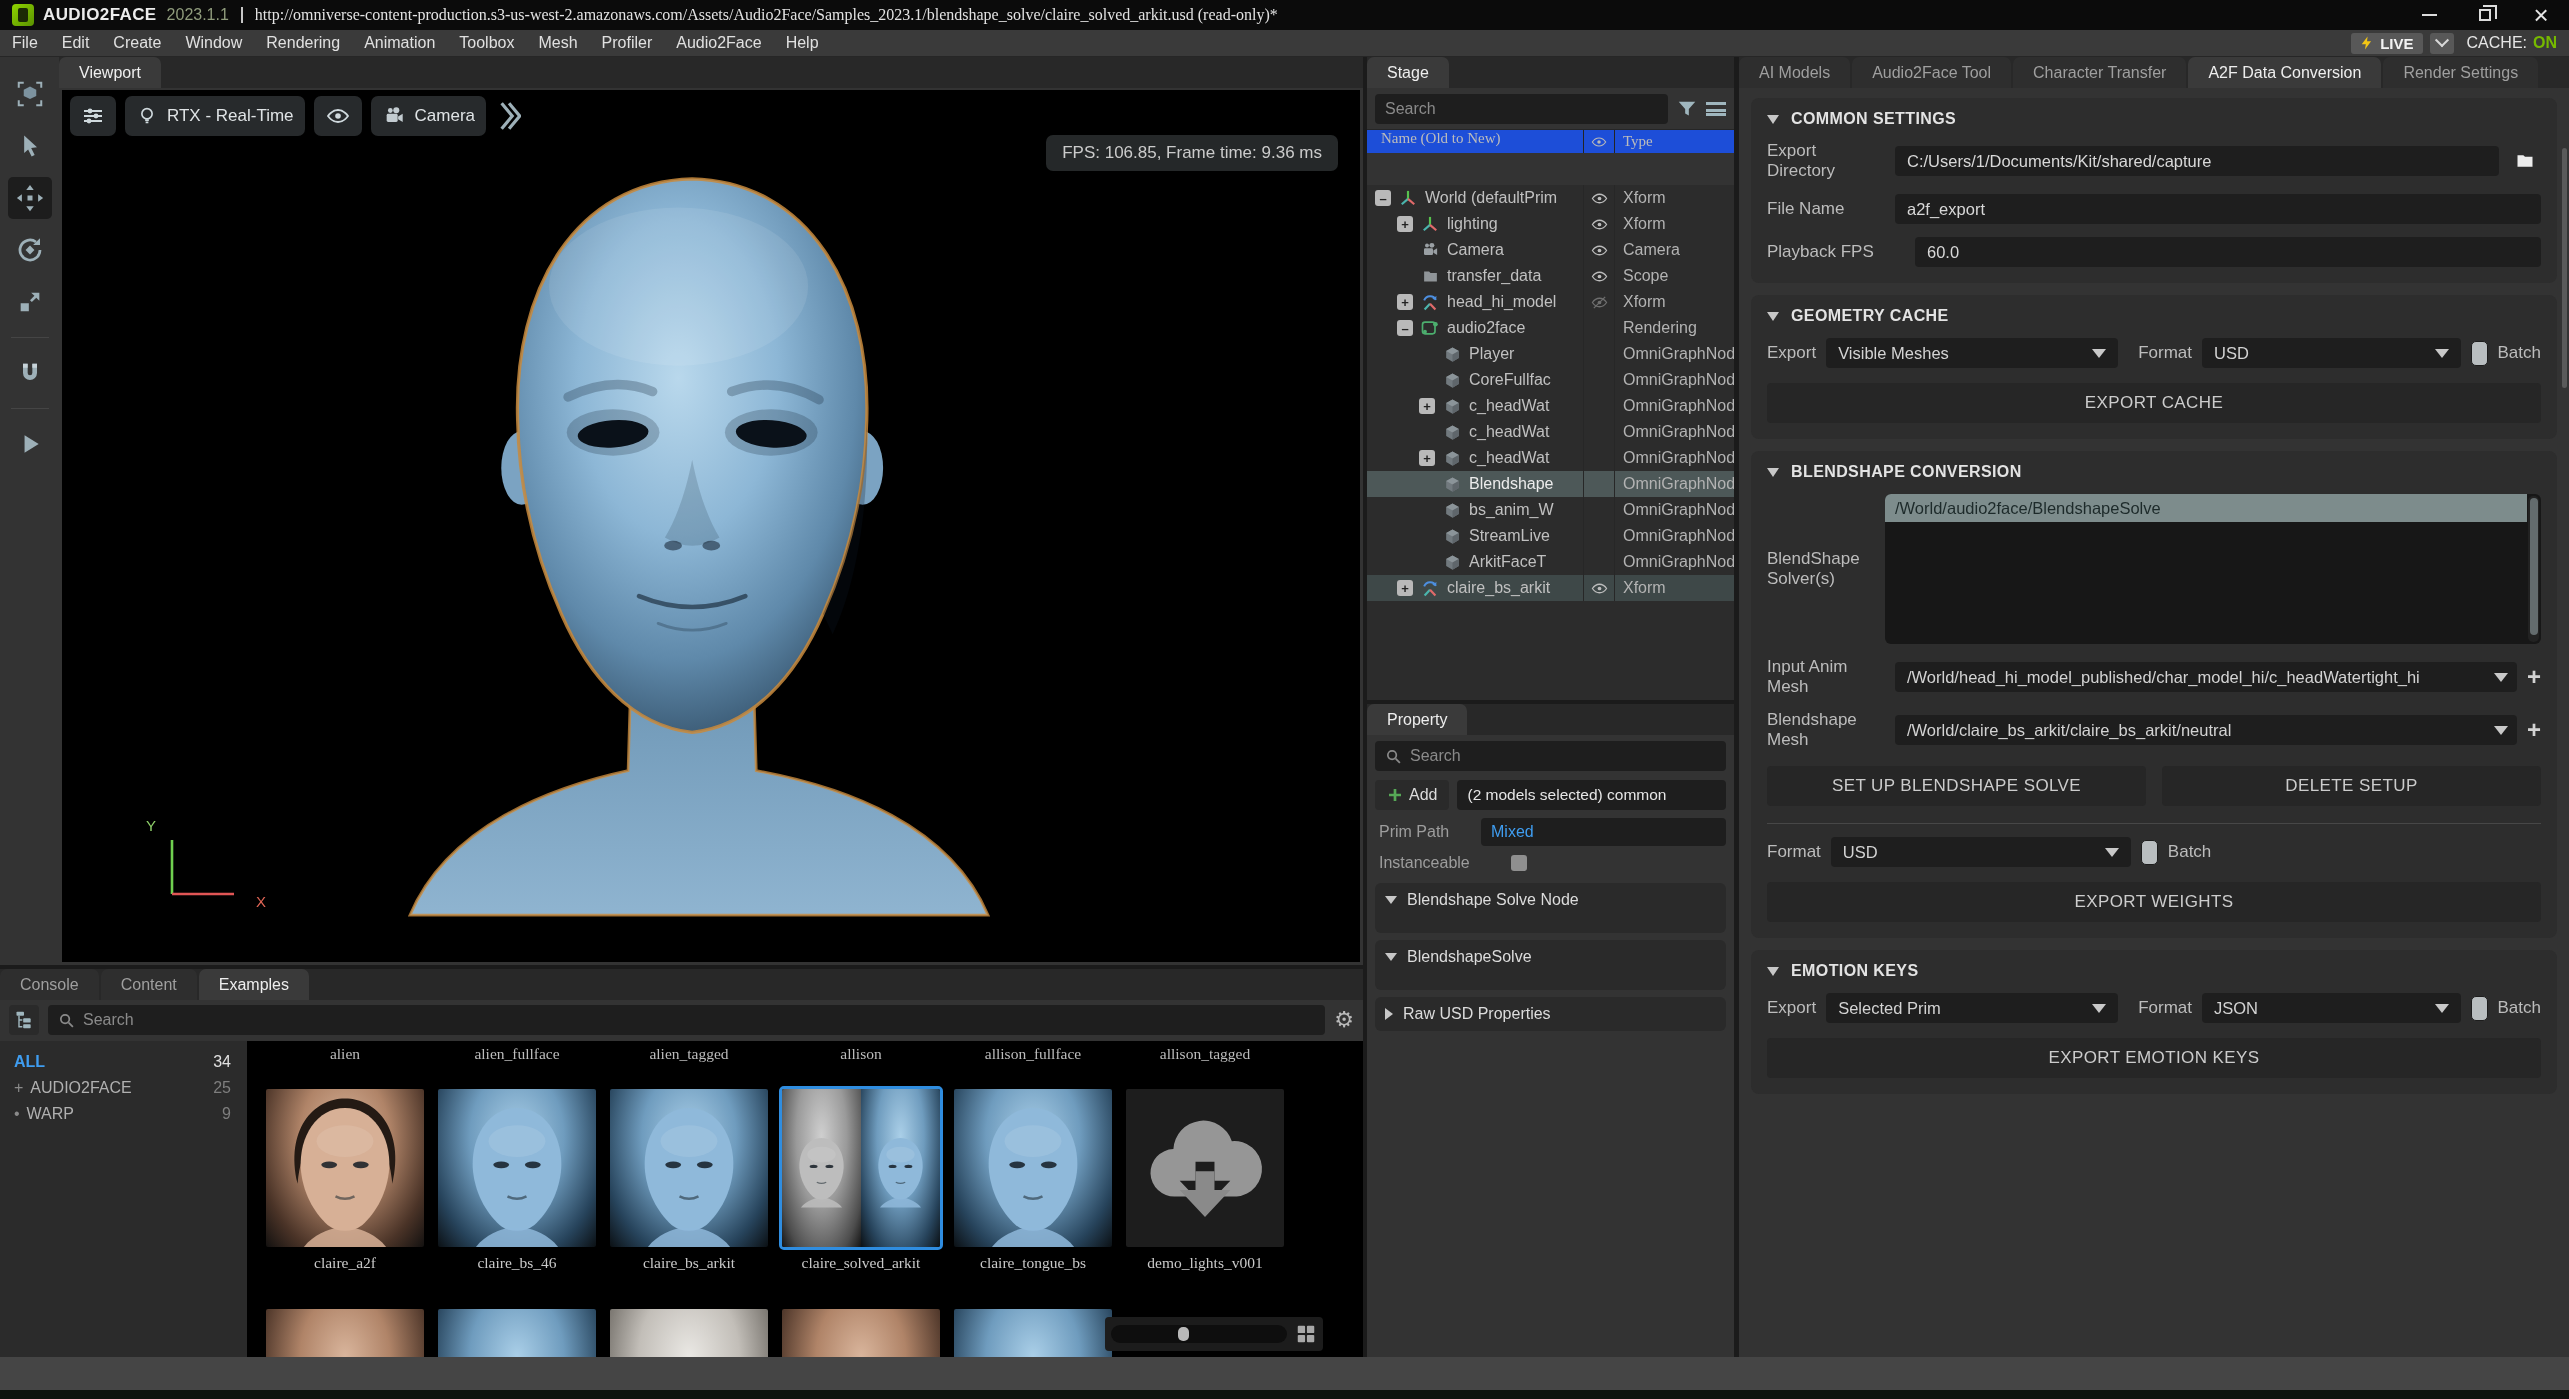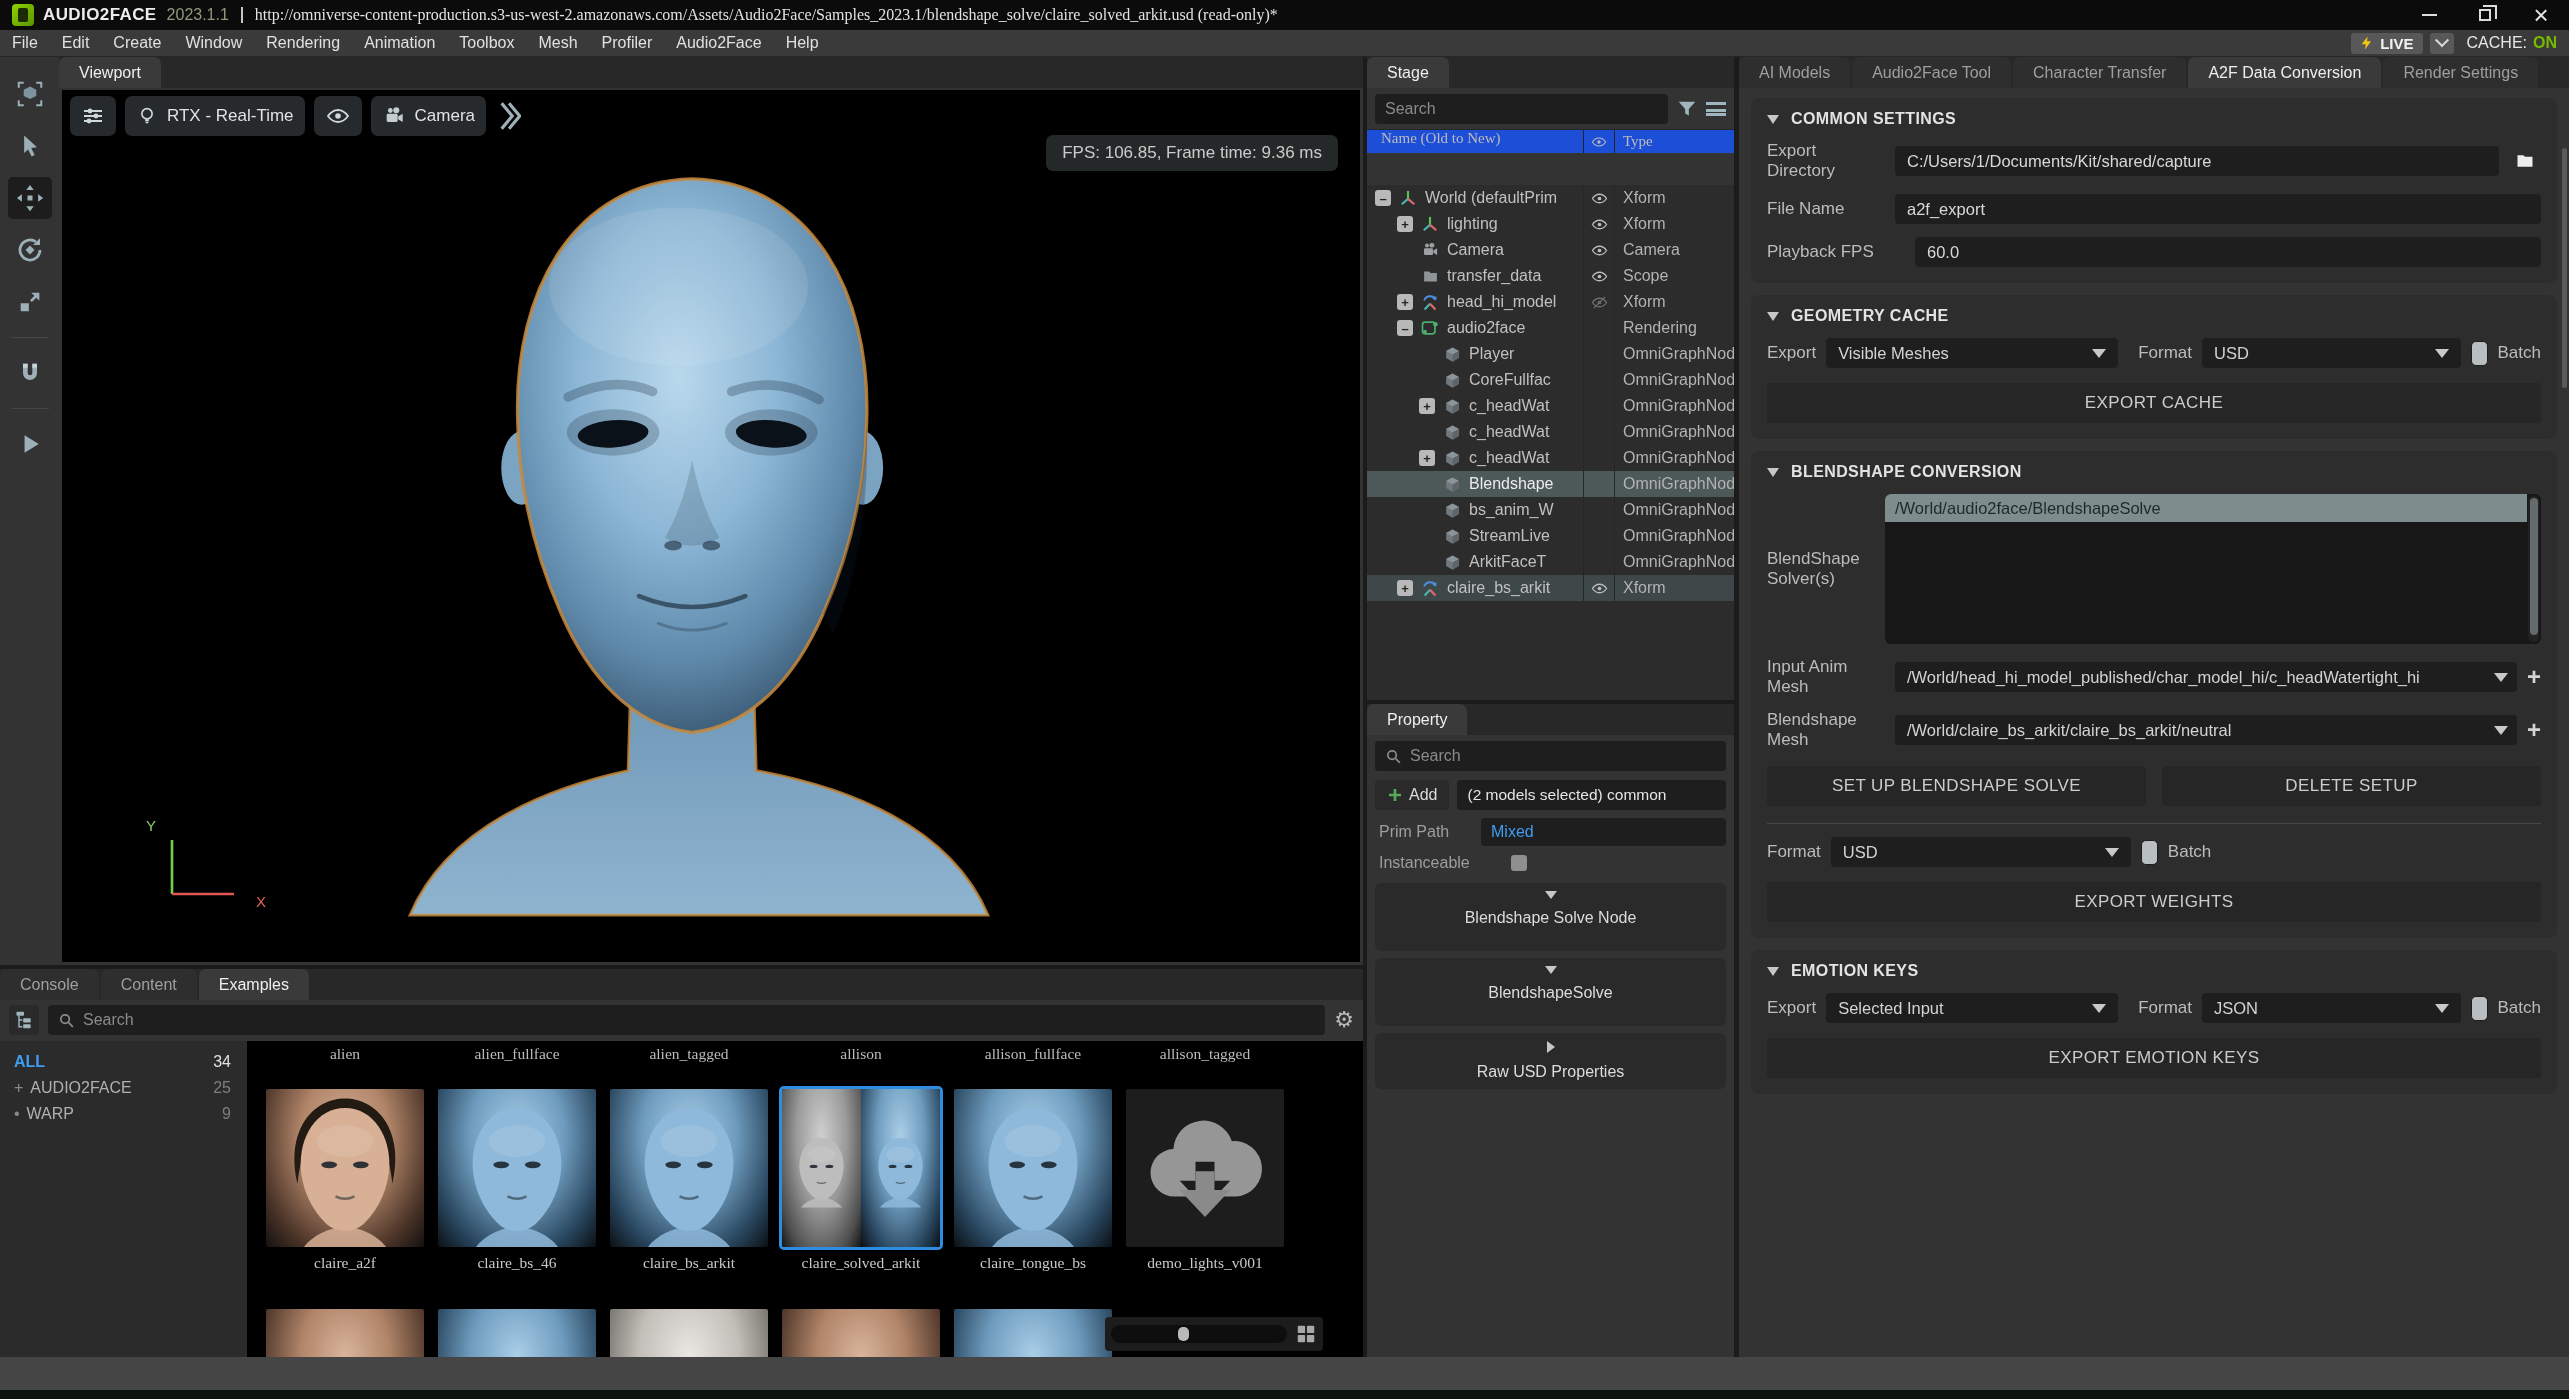--- a/index.html
+++ b/index.html
@@ -79,21 +79,21 @@
 
   
   .property-panel { left:1367px; top:704px; width:367px; height:653px; }
   .prop-row { display:flex; align-items:center; gap:8px; padding:4px 8px; }
   .add-btn { background:#2a2a2a; border-radius:4px; height:30px; display:flex; align-items:center; gap:6px; padding:0 12px; color:#dcdcdc; font-size:16px; cursor:pointer; }
   .prop-dd { flex:1; height:30px; background:#1e1e1e; border-radius:4px; display:flex; align-items:center; padding:0 10px; color:#e6e6e6; font-size:15.5px; white-space:nowrap; overflow:hidden; }
   .prop-label { width:98px; flex:none; color:#9d9d9d; font-size:16px; padding-left:4px; }
   .prim-path-val { flex:1; height:28px; background:#1e1e1e; border-radius:4px; display:flex; align-items:center; padding:0 10px; color:#3f9df0; font-size:16px; }
   .prop-check { width:16px; height:16px; background:#8f8f8f; border-radius:3px; cursor:pointer; }
   .prop-section { background:#2a2a2a; border-radius:6px; margin:7px 8px; padding:8px 10px; color:#dcdcdc; font-size:16px; }
-  .prop-section .head { display:flex; align-items:center; gap:10px; cursor:pointer;flex-direction:column; }
+  .prop-section .head { display:flex; align-items:center; gap:10px; cursor:pointer; }
   .prop-section.open { padding-bottom:24px; }
 
   
   .tri-down { width:0; height:0; border-left:6px solid transparent; border-right:6px solid transparent; border-top:8px solid #c7c7c7; display:inline-block; }
   .tri-right { width:0; height:0; border-top:6px solid transparent; border-bottom:6px solid transparent; border-left:8px solid #c7c7c7; display:inline-block; }
   .dd-arrow { width:0; height:0; border-left:7px solid transparent; border-right:7px solid transparent; border-top:9px solid #c9c9c9; margin-left:auto; flex:none; }
   .hamburger { width:20px; height:14px; border-top:3px solid #9fb6be; border-bottom:3px solid #9fb6be; position:relative; }
   .hamburger::after { content:""; position:absolute; left:0; top:3.5px; width:100%; height:3px; background:#9fb6be; }
   .plus-glyph { color:#d2d2d2; font-size:24px; line-height:1; font-weight:bold; }
 
@@ -859,21 +859,21 @@
       </div>
 
       <div class="group">
         <div class="group-title">
             <span class="tri-down"></span>
             <span>EMOTION KEYS</span>
           </div>
         <div class="form-row">
           <span class="inline-label">Export</span>
           <div class="dropdown" style="width:292px">
-              <span>Selected Input</span>
+              <span>Selected Prim</span>
               <span class="dd-arrow"></span>
             </div>
           <span class="inline-label" style="margin-left:10px">Format</span>
           <div class="dropdown" style="flex:1">
               <span>JSON</span>
               <span class="dd-arrow"></span>
             </div>
           <div class="checkbox"></div>
           <span class="inline-label">Batch</span>
         </div>

